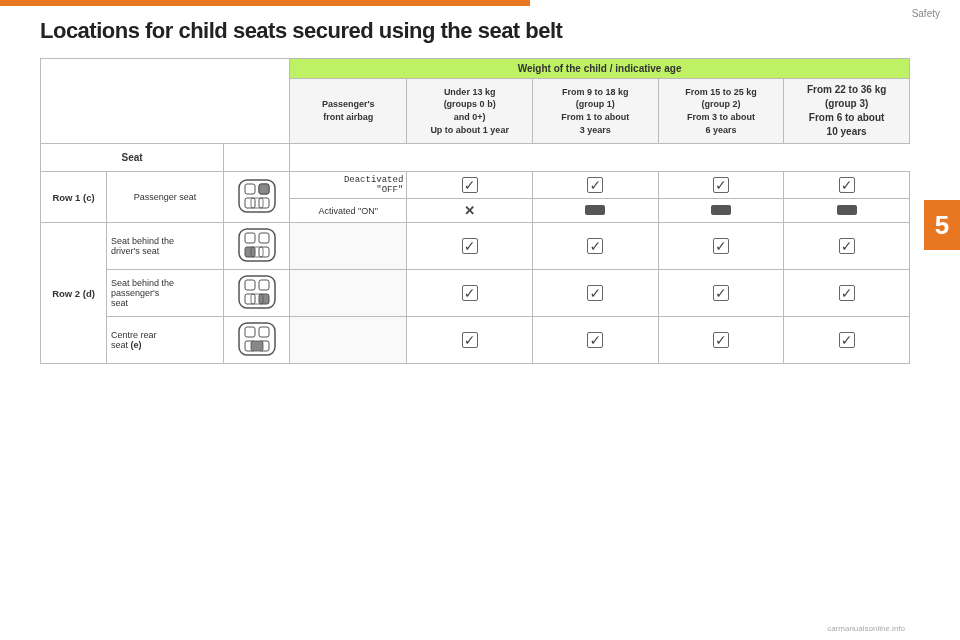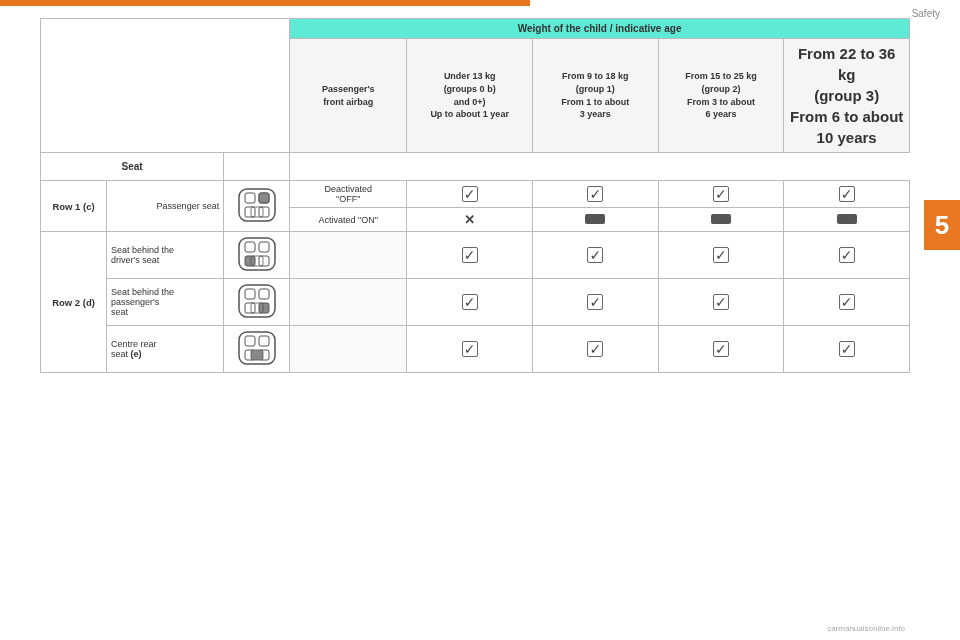--- a/index.html
+++ b/index.html
@@ -140,81 +140,82 @@
 </head>
 <body>
 
 <div class="top-bar"></div>
 
 <div class="section-label">Safety</div>
 
 <div class="chapter-tab">5</div>
 
 <div class="content">
+  <div class="page-title">Locations for child seats secured using the seat belt</div>
 
   <table class="main-table">
     <colgroup>
       <col style="width:62px">
       <col style="width:110px">
       <col style="width:62px">
       <col style="width:110px">
       <col style="width:118px">
       <col style="width:118px">
       <col style="width:118px">
       <col style="width:118px">
     </colgroup>
     <thead>
       <tr>
         <td colspan="3" rowspan="2" style="border:1px solid #bbb; background:#fff;"></td>
-        <td class="weight-title-cell" colspan="5" style="border:1px solid #bbb; font-weight:bold; font-size:10px; background:#5eead4;">
+        <td class="weight-title-cell" colspan="5" style="border:1px solid #bbb; font-weight:bold; font-size:10px; background:#bef264;">
           Weight of the child / indicative age
         </td>
       </tr>
       <tr>
         <td class="col-header" style="background:#f5f5f5; font-size:9px; font-weight:bold; line-height:1.4; text-align:center; border:1px solid #bbb; padding:4px 4px;">
           Passenger's<br>front airbag
         </td>
         <td class="col-header" style="background:#f5f5f5; font-size:9px; font-weight:bold; line-height:1.4; border:1px solid #bbb; padding:4px 4px;text-align:center;">
           Under 13 kg<br>(groups 0 <b>b</b>)<br>and 0+)<br>Up to about 1 year
         </td>
         <td class="col-header" style="background:#f5f5f5; font-size:9px; font-weight:bold; line-height:1.4; border:1px solid #bbb; padding:4px 4px;">
           From 9 to 18 kg<br>(group 1)<br>From 1 to about<br>3 years
         </td>
         <td class="col-header" style="background:#f5f5f5; font-size:9px; font-weight:bold; line-height:1.4; border:1px solid #bbb; padding:4px 4px;">
           From 15 to 25 kg<br>(group 2)<br>From 3 to about<br>6 years
         </td>
-        <td class="col-header" style="background:#f5f5f5; font-size:15px; font-weight:bold; line-height:1.4; border:1px solid #bbb; padding:4px 4px;">
+        <td class="col-header" style="background:#f5f5f5; font-size:10px; font-weight:bold; line-height:1.4; border:1px solid #bbb; padding:4px 4px;">
           From 22 to 36 kg<br>(group 3)<br>From 6 to about<br>10 years
         </td>
       </tr>
       <tr>
         <td colspan="2" style="border:1px solid #bbb; text-align:center; font-weight:bold; font-size:10px; background:#fff; padding:8px 4px;">Seat</td>
         <td style="border:1px solid #bbb; background:#fff;"></td>
         <td colspan="5" style="border:none; background:#fff;"></td>
       </tr>
     </thead>
     <tbody>
 
       <tr>
         <td rowspan="2" style="border:1px solid #bbb; font-weight:bold; font-size:9.5px; text-align:center; vertical-align:middle;">Row 1 <b>(c)</b></td>
-        <td rowspan="2" style="border:1px solid #bbb; font-size:9px; text-align:right; vertical-align:middle; padding:4px;">Passenger seat</td>
+        <td rowspan="2" style="border:1px solid #bbb; font-size:9px; text-align:center; vertical-align:middle; padding:4px;">Passenger seat</td>
         <td rowspan="2" style="border:1px solid #bbb; text-align:center; vertical-align:middle; padding:2px;">
           
           <svg width="52" height="40" viewBox="0 0 52 40">
             <rect x="8" y="4" width="36" height="32" rx="8" fill="none" stroke="#555" stroke-width="1.5"></rect>
             <rect x="14" y="8" width="10" height="10" rx="2" fill="none" stroke="#555" stroke-width="1"></rect>
             <rect x="28" y="8" width="10" height="10" rx="2" fill="none" stroke="#555" stroke-width="1"></rect>
             <rect x="14" y="22" width="10" height="10" rx="2" fill="none" stroke="#555" stroke-width="1"></rect>
             <rect x="28" y="22" width="10" height="10" rx="2" fill="none" stroke="#555" stroke-width="1"></rect>
             <rect x="20" y="22" width="12" height="10" rx="2" fill="none" stroke="#555" stroke-width="0.8"></rect>
 
             <rect x="28" y="8" width="10" height="10" rx="2" fill="#888" stroke="#555" stroke-width="1"></rect>
           </svg>
         </td>
-        <td style="border:1px solid #bbb; font-size:9px; text-align:center; vertical-align:middle; padding:3px;">Deactivated<br>"OFF"</td>
+        <td style="border:1px solid #bbb; font-size:9px; text-align:right; vertical-align:middle; padding:3px;font-family:Liberation Mono, monospace;">Deactivated<br>"OFF"</td>
         <td style="border:1px solid #bbb; text-align:center; vertical-align:middle;">
           <span class="check-symbol">✓</span>
         </td>
         <td style="border:1px solid #bbb; text-align:center; vertical-align:middle;">
           <span class="check-symbol">✓</span>
         </td>
         <td style="border:1px solid #bbb; text-align:center; vertical-align:middle;">
           <span class="check-symbol">✓</span>
         </td>
         <td style="border:1px solid #bbb; text-align:center; vertical-align:middle;">

